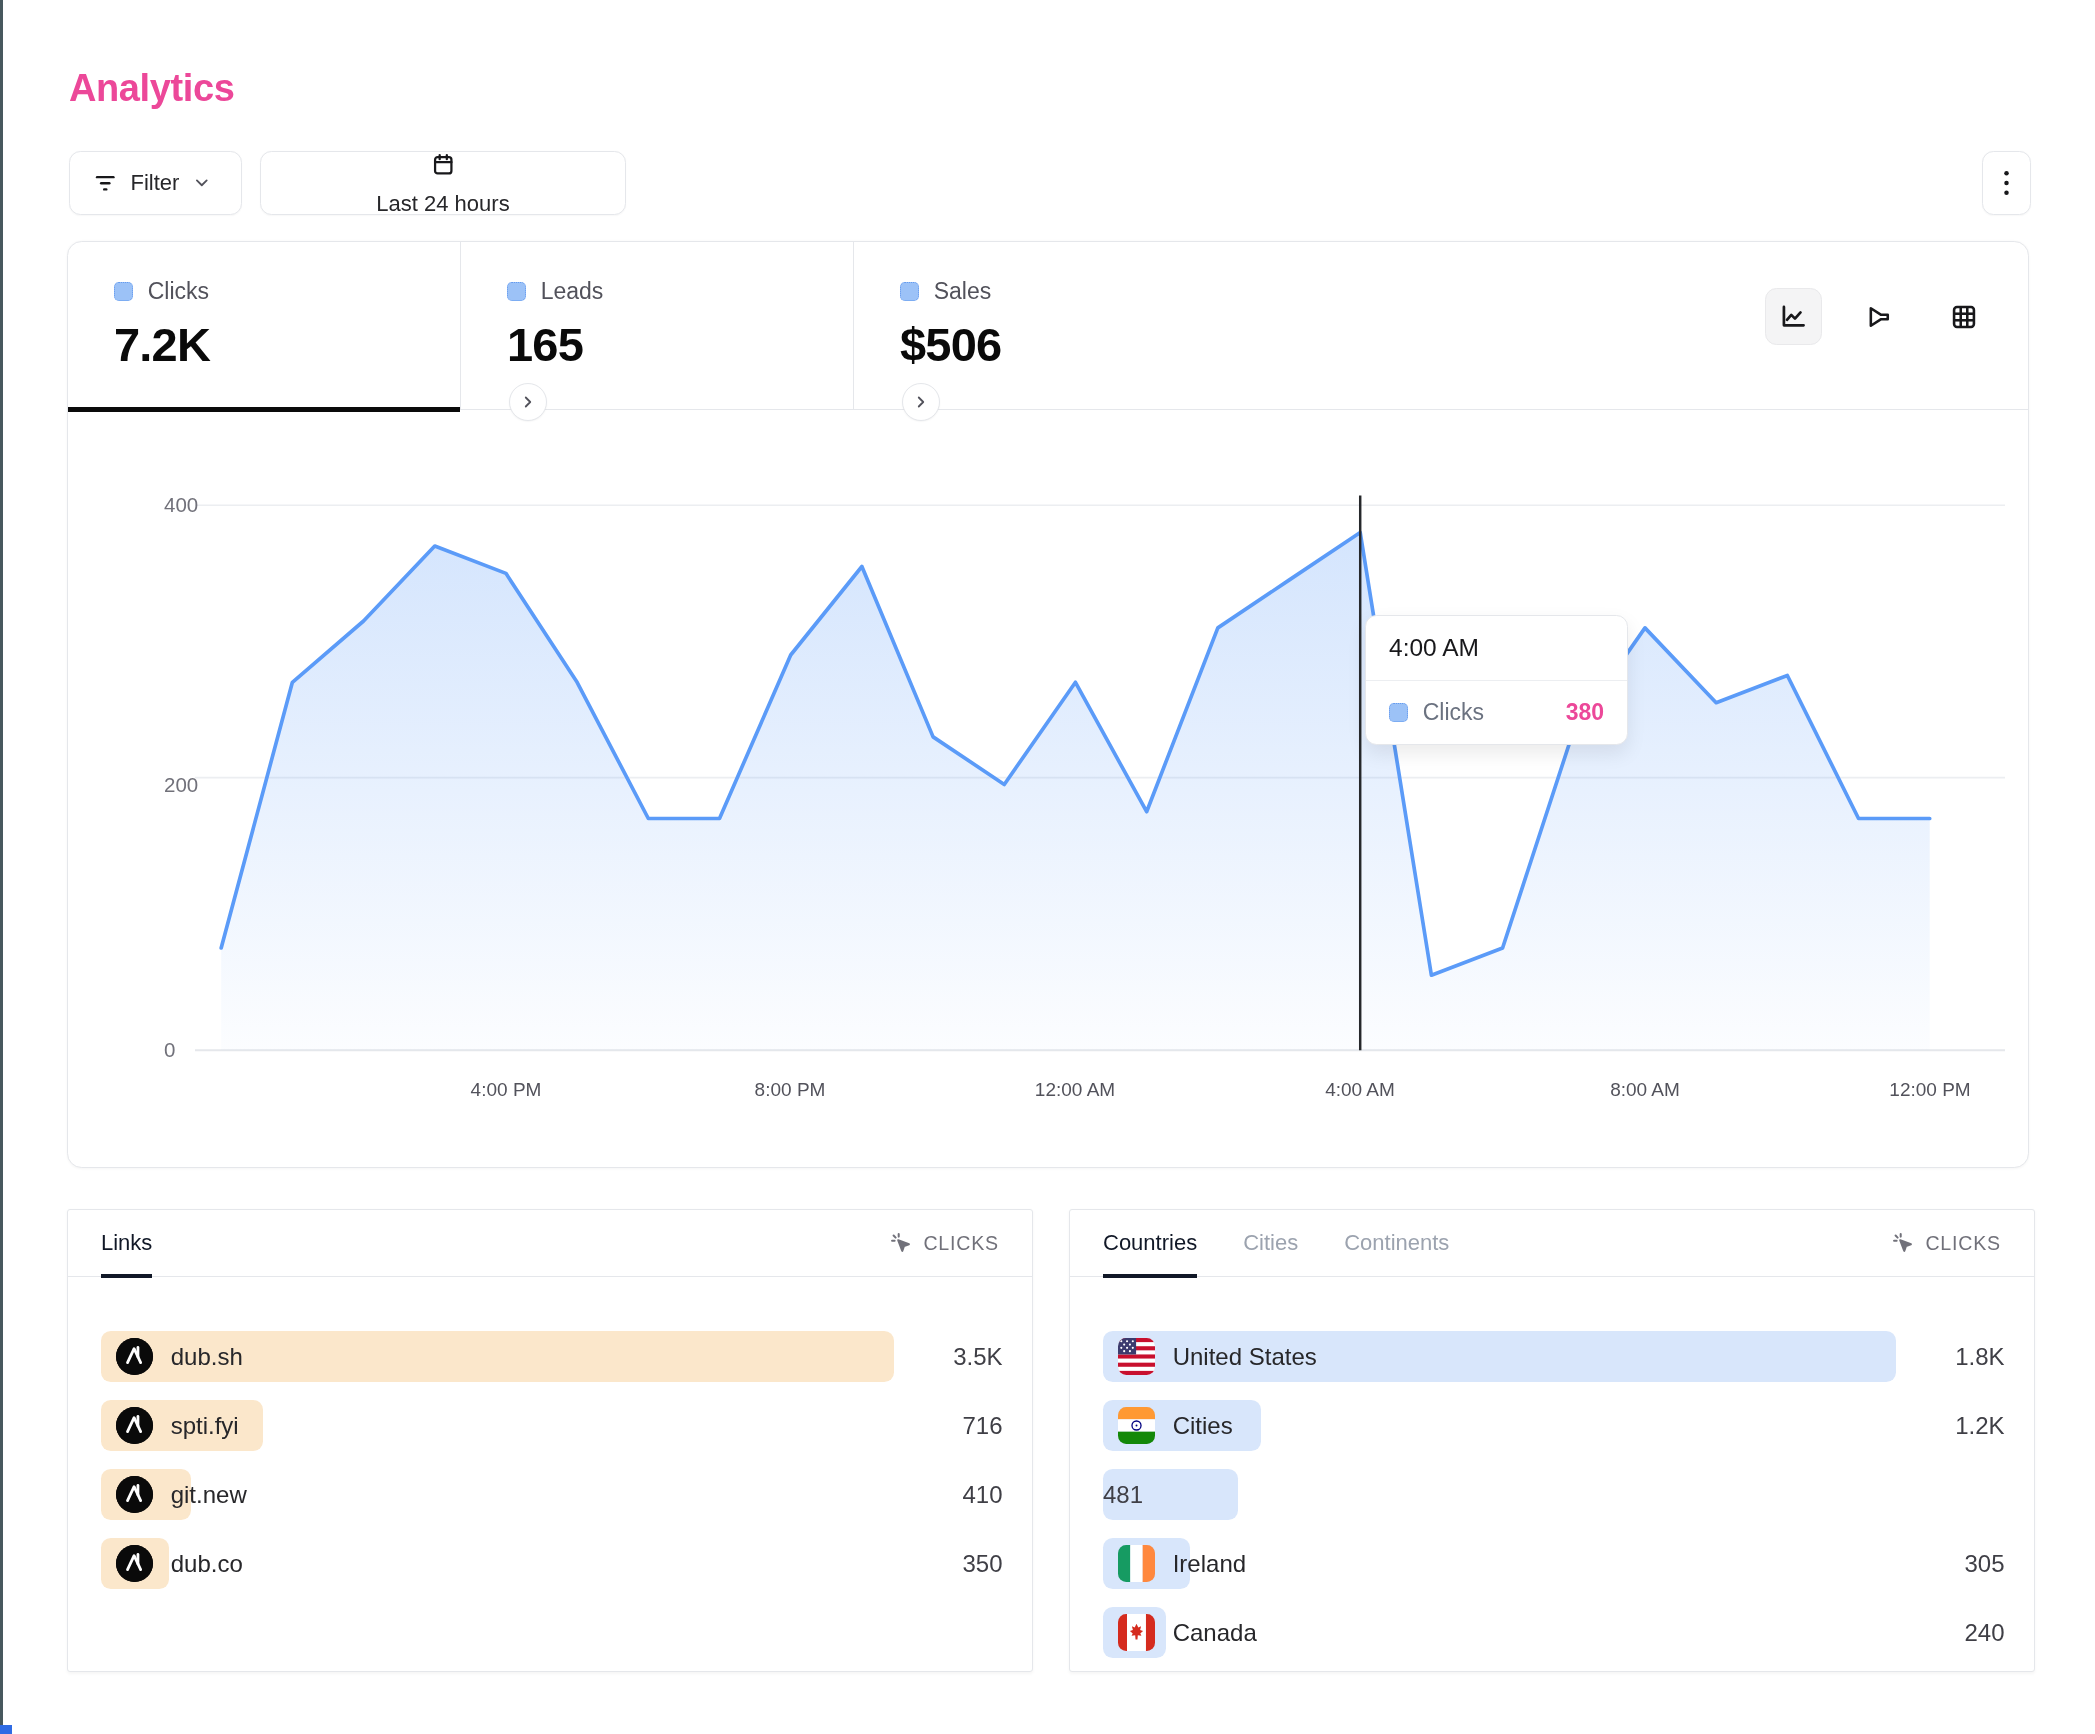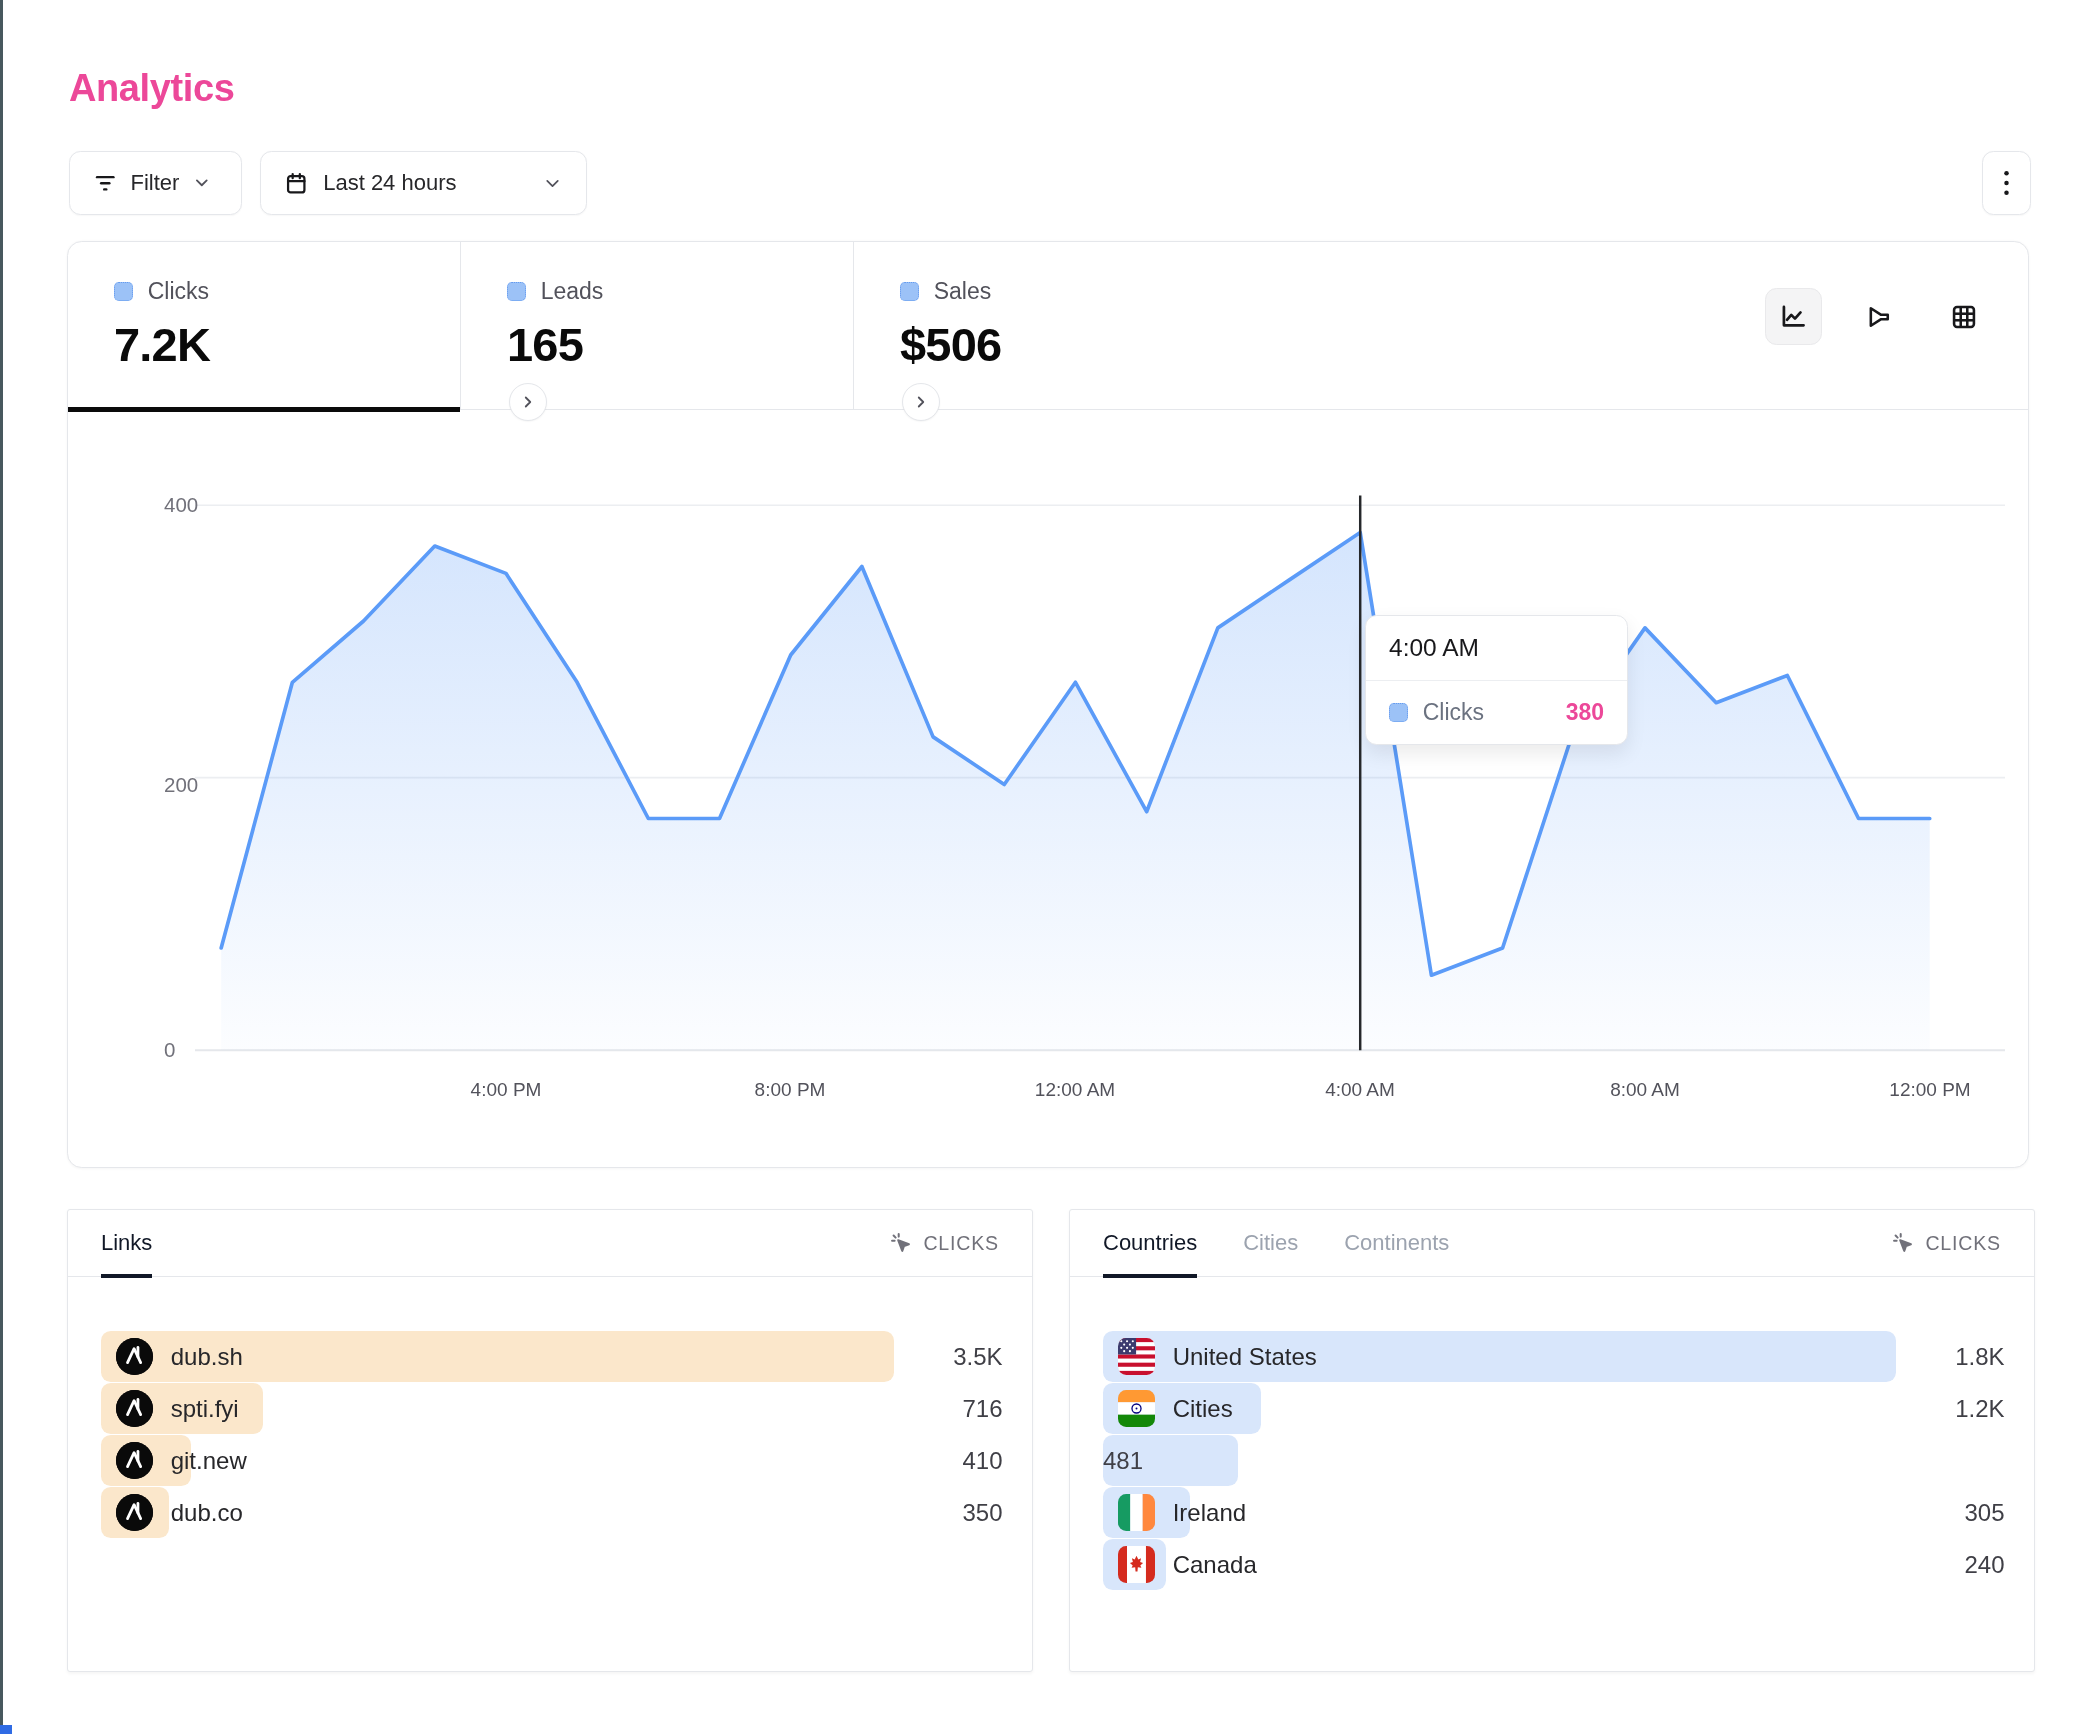--- a/index.html
+++ b/index.html
@@ -8,21 +8,21 @@
   .page { position:relative; width:2096px; height:1735px; background:#fff; overflow:hidden; }
   .edge-strip { position:absolute; left:0; top:0; width:3.3px; height:1735px; background:#47585e; }
   .corner-artifact { position:absolute; left:0; bottom:0; width:11.5px; height:9.8px; background:#2f6be4; }
 
   .page-title { position:absolute; left:69px; top:67px; font-size:38px; font-weight:700; letter-spacing:-0.4px; color:#ec4899; }
 
   
   .btn { position:absolute; top:151px; height:64px; display:flex; align-items:center; background:#fff;
          border:1.2px solid #e5e7eb; border-radius:11.5px; box-shadow:0 0.8px 1.6px rgba(0,0,0,0.03); cursor:pointer; }
   .btn-filter { left:69px; width:173px; padding:0 23px; gap:13px; }
-  .btn-date { left:260px; width:327px; padding:0 23px; gap:14.7px; }
+  .btn-date { left:260px; width:366px; padding:0 23px; gap:14.7px;flex-direction:column; }
   .btn-label { font-size:22px; color:#27272a; font-weight:400; }
   .btn-date .btn-label { flex:0 0 auto; }
   .btn-date .spacer { flex:1; }
   .btn-kebab { left:1982px; width:49px; justify-content:center; }
   .icon { display:inline-flex; align-items:center; justify-content:center; }
 
   
   .chart-card { position:absolute; left:67px; top:241px; width:1962px; height:927px; background:#fff;
                 border:1.2px solid #e5e7eb; border-radius:14.7px; box-shadow:0 0.8px 2.5px rgba(0,0,0,0.04); }
   .metric-tabs { position:absolute; left:0; top:0; width:100%; height:168px; border-bottom:1.2px solid #e5e7eb; }
@@ -62,21 +62,21 @@
   
   .panel { position:absolute; top:1209px; width:966px; height:463px; background:#fff; border:1.2px solid #e5e7eb;
            border-radius:3px; box-shadow:0 1.6px 3.3px rgba(0,0,0,0.04); }
   .panel.links { left:67px; } .panel.countries { left:1069px; }
   .panel-header { position:relative; height:67px; border-bottom:1.2px solid #e5e7eb; display:flex; align-items:center; padding:0 33px; gap:46px; }
   .panel-tab { position:relative; height:100%; display:flex; align-items:center; font-size:22px; color:#9ca3af; cursor:pointer; }
   .panel-tab.active { color:#111827; font-weight:500; }
   .panel-tab.active::after { content:""; position:absolute; left:0; right:0; bottom:-1.6px; height:4.1px; background:#111827; }
   .panel-header .spacer { flex:1; }
   .panel-metric { display:flex; align-items:center; gap:9.8px; color:#71717a; font-size:19.6px; letter-spacing:0.8px; font-weight:500; }
-  .panel-body { padding:54px 29.5px 0 33px; display:flex; flex-direction:column; gap:1px; }
+  .panel-body { padding:54px 29.5px 0 33px; display:flex; flex-direction:column; gap:18px; }
   .row { position:relative; height:51px; display:flex; align-items:center; cursor:pointer; }
   .row-bar { position:absolute; left:0; top:0; height:51px; border-radius:9.8px; }
   .links .row-bar { background:#fbe7cb; }
   .countries .row-bar { background:#d8e6fb; }
   .row-content { position:relative; display:flex; align-items:center; gap:18px; padding-left:14.7px; z-index:1; flex:1; }
   .row-label { font-size:24px; color:#27272a; }
   .row-value { position:relative; z-index:1; font-size:24px; color:#3f3f46; }
   .dub-avatar { width:37px; height:37px; border-radius:50%; background:#0a0a0a; display:flex; align-items:center; justify-content:center; }
   .flag { width:37px; height:37px; border-radius:8.2px; overflow:hidden; box-shadow:inset 0 0 0 0.8px rgba(0,0,0,0.08); flex:0 0 auto; }
   .flag svg { display:block; width:37px; height:37px; }

